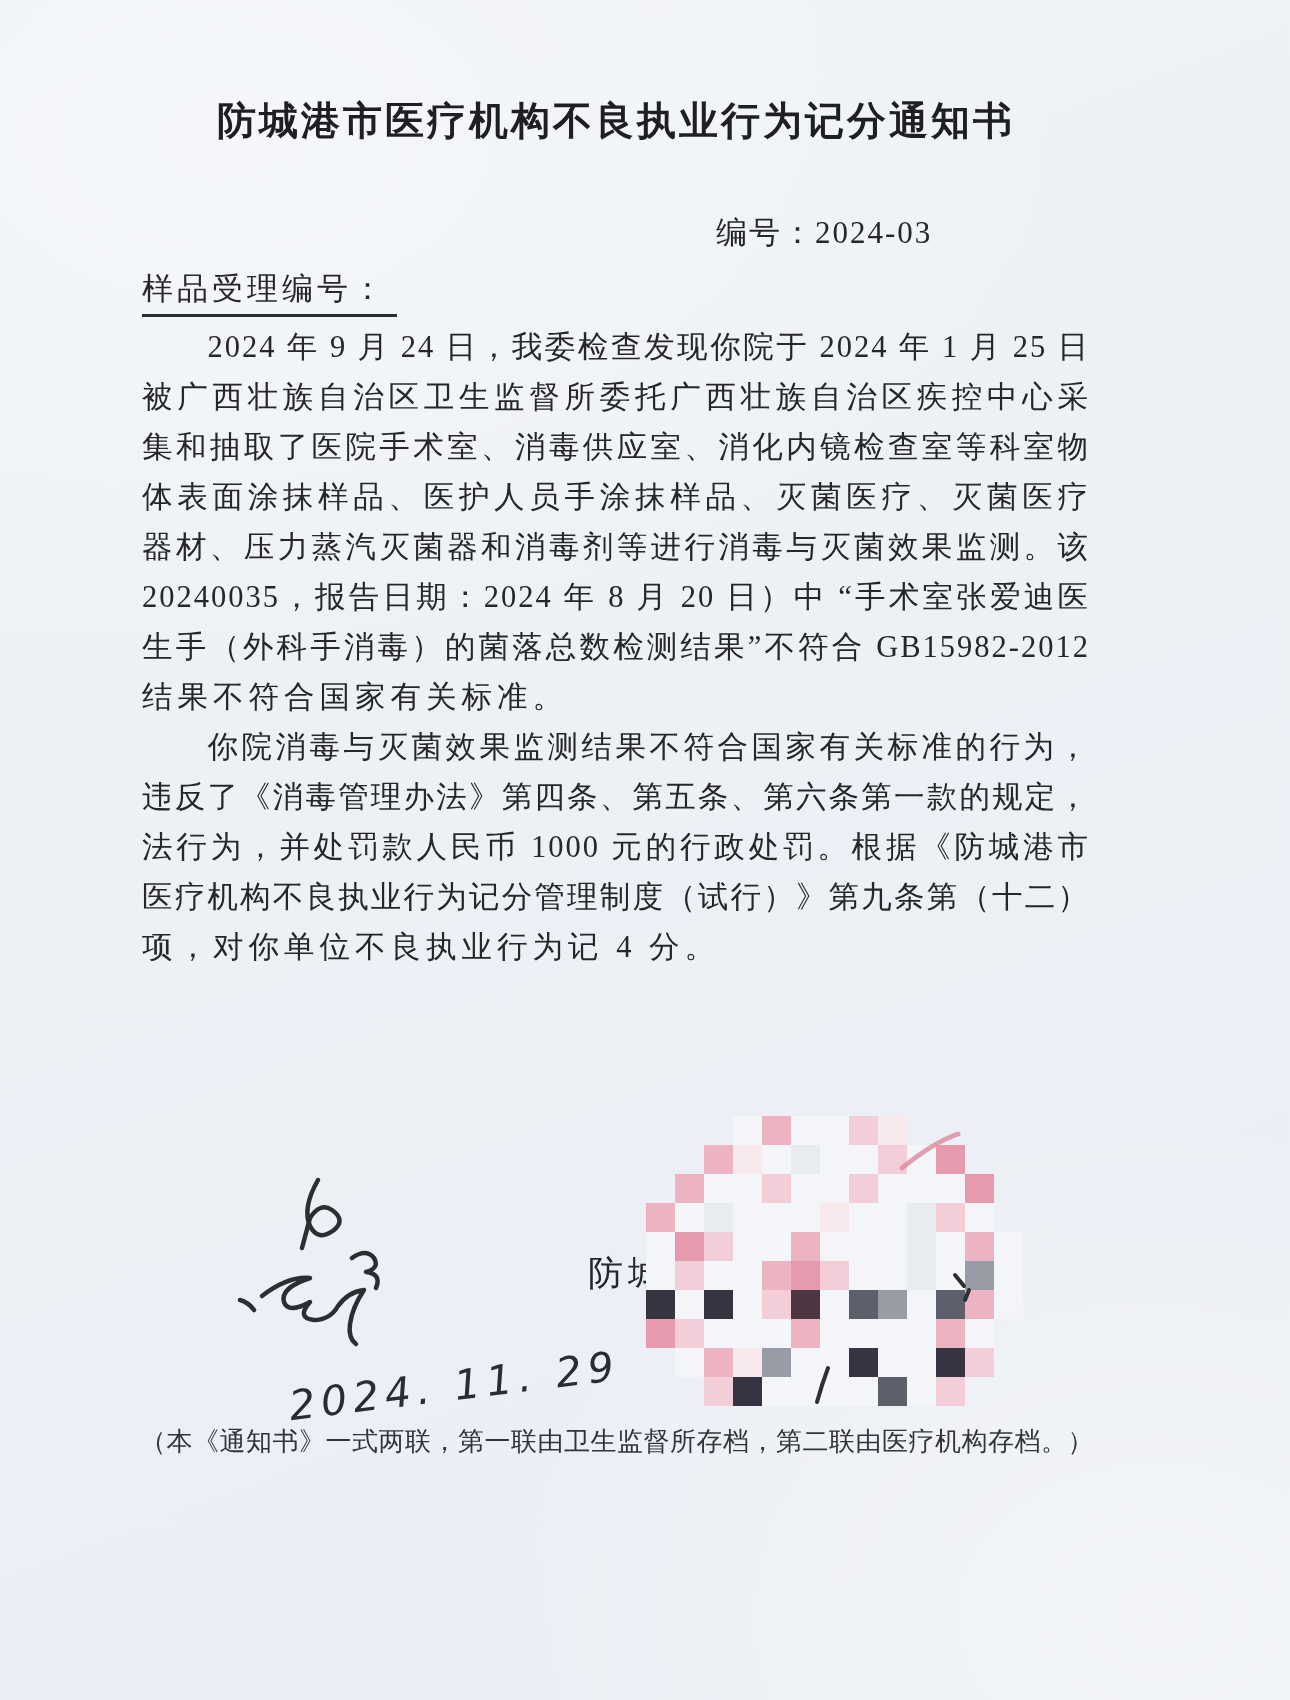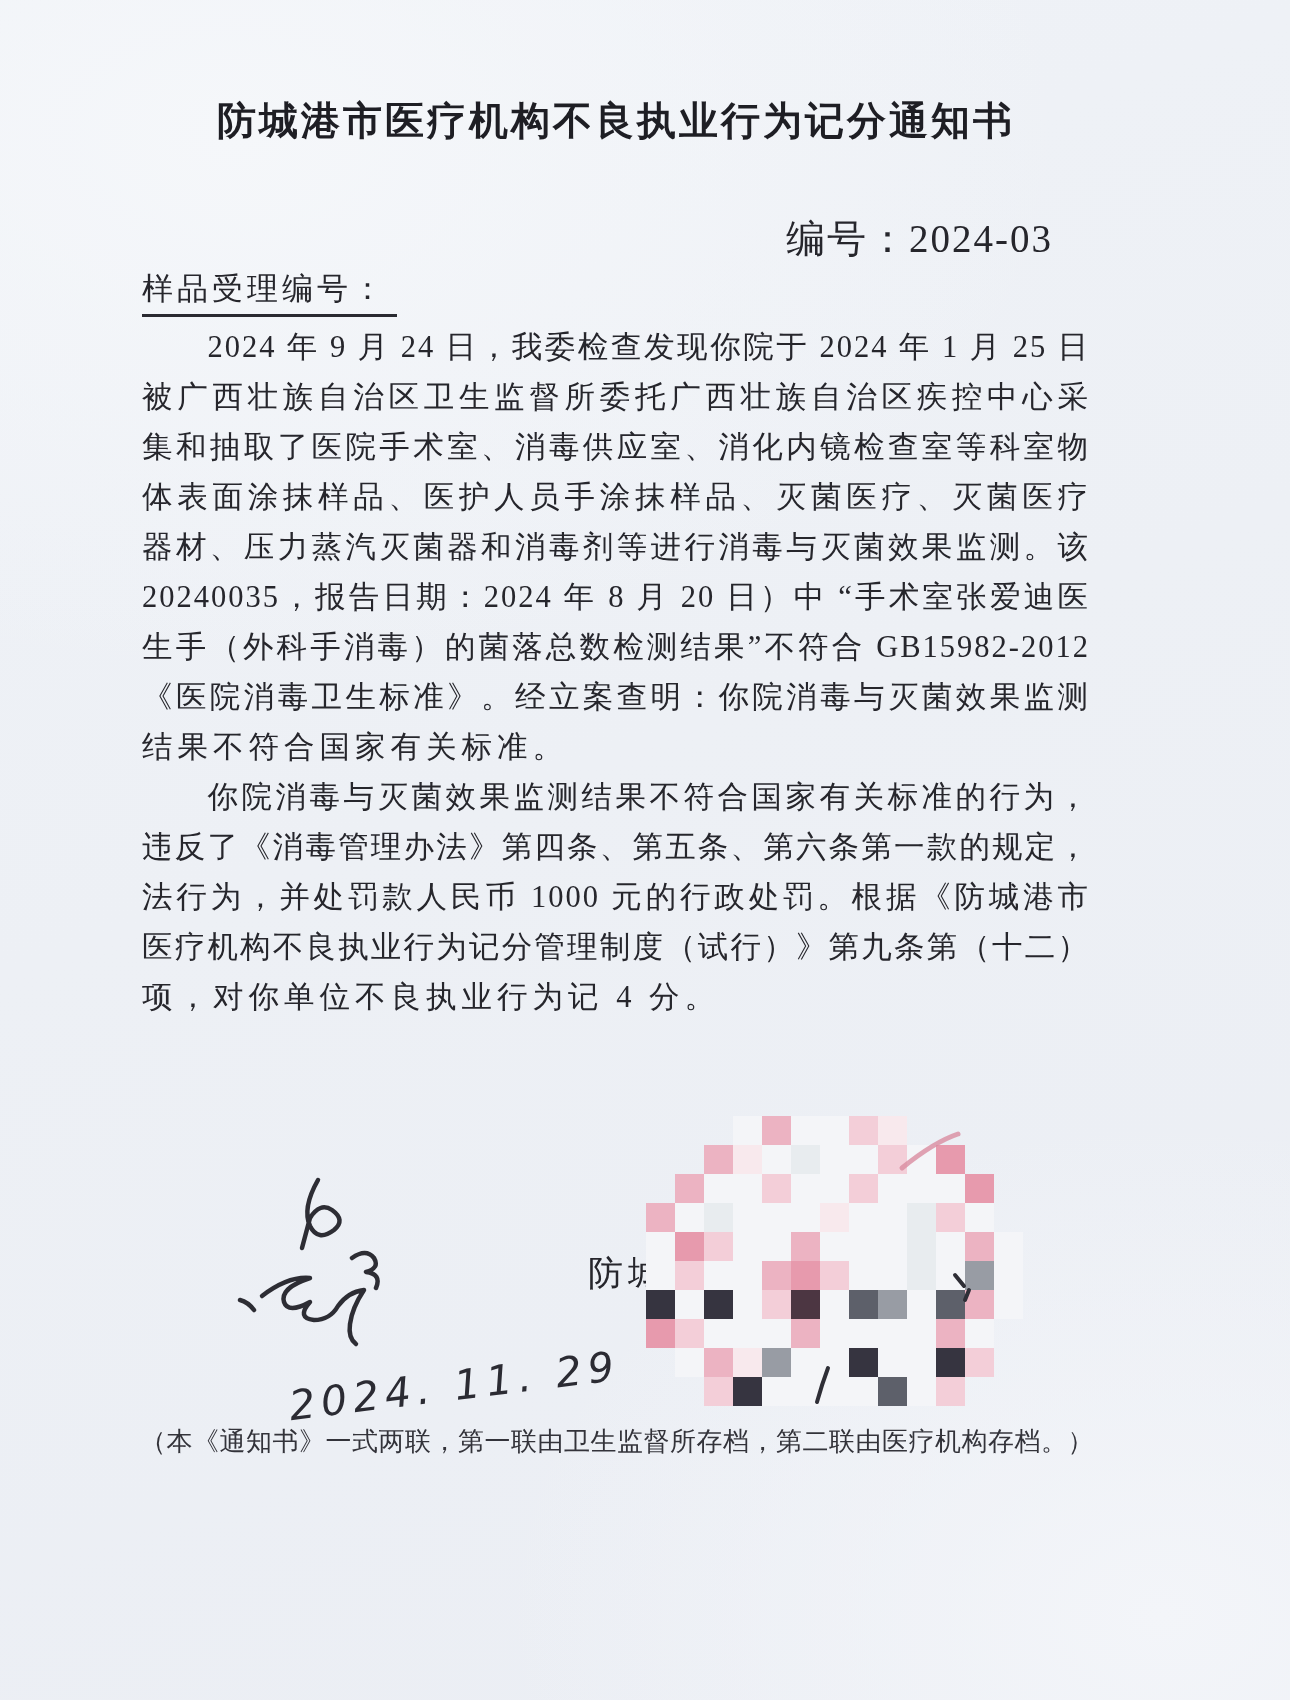--- a/index.html
+++ b/index.html
@@ -28,22 +28,22 @@
     position:absolute;left:0;top:94px;width:1210px;
     text-align:center;
     font-family:"Liberation Sans","DejaVu Sans",sans-serif;
     font-weight:700;
     font-size:39px;
     letter-spacing:3px;
     color:#1e1e24;
     margin-left:11px;
   }
   .doc-number{
-    position:absolute;left:786px;top:212px;
-    font-size:39px;
+    position:absolute;left:716px;top:212px;
+    font-size:31px;
     letter-spacing:2px;
     color:var(--ink);
   }
   .recipient{
     position:absolute;left:142px;top:268px;
     font-size:31px;
     letter-spacing:4px;
   }
   .recipient .recipient-text{
     display:inline-block;
@@ -118,21 +118,20 @@
   </div>
 
   <div class="body-text" id="body-lines">
       <div class="line indent">2024 年 9 月 24 日，我委检查发现你院于 2024 年 1 月 25 日</div>
       <div class="line">被广西壮族自治区卫生监督所委托广西壮族自治区疾控中心采</div>
       <div class="line">集和抽取了医院手术室、消毒供应室、消化内镜检查室等科室物</div>
       <div class="line">体表面涂抹样品、医护人员手涂抹样品、灭菌医疗、灭菌医疗</div>
       <div class="line">器材、压力蒸汽灭菌器和消毒剂等进行消毒与灭菌效果监测。该</div>
       <div class="line">20240035，报告日期：2024 年 8 月 20 日）中 “手术室张爱迪医</div>
       <div class="line">生手（外科手消毒）的菌落总数检测结果”不符合 GB15982-2012</div>
-      <div class="line">《医院消毒卫生标准》。经立案查明：你院消毒与灭菌效果监测</div>
       <div class="line para-end">结果不符合国家有关标准。</div>
       <div class="line indent">你院消毒与灭菌效果监测结果不符合国家有关标准的行为，</div>
       <div class="line">违反了《消毒管理办法》第四条、第五条、第六条第一款的规定，</div>
       <div class="line">法行为，并处罚款人民币 1000 元的行政处罚。根据《防城港市</div>
       <div class="line">医疗机构不良执业行为记分管理制度（试行）》第九条第（十二）</div>
       <div class="line para-end">项，对你单位不良执业行为记 4 分。</div>
     </div>
 
   <svg class="signature-svg" viewBox="0 0 1290 1700">
     <g fill="none" stroke="#2d2d34" stroke-width="4.5" stroke-linecap="round" stroke-linejoin="round">

